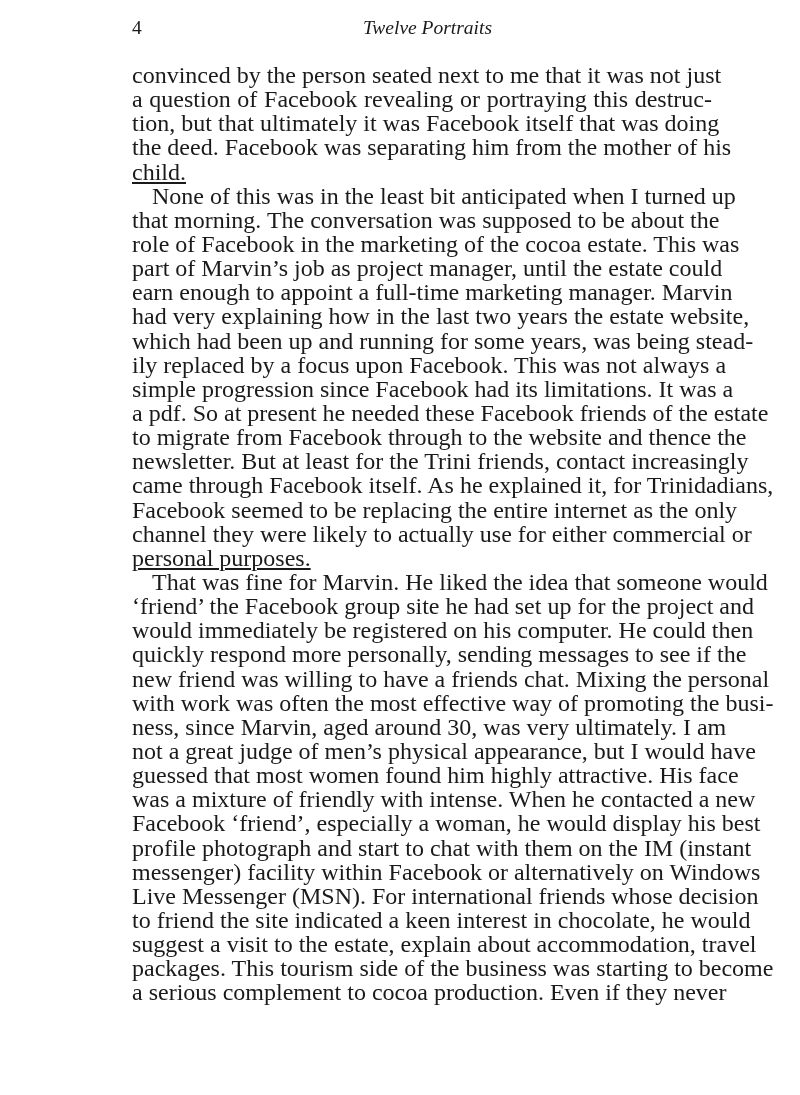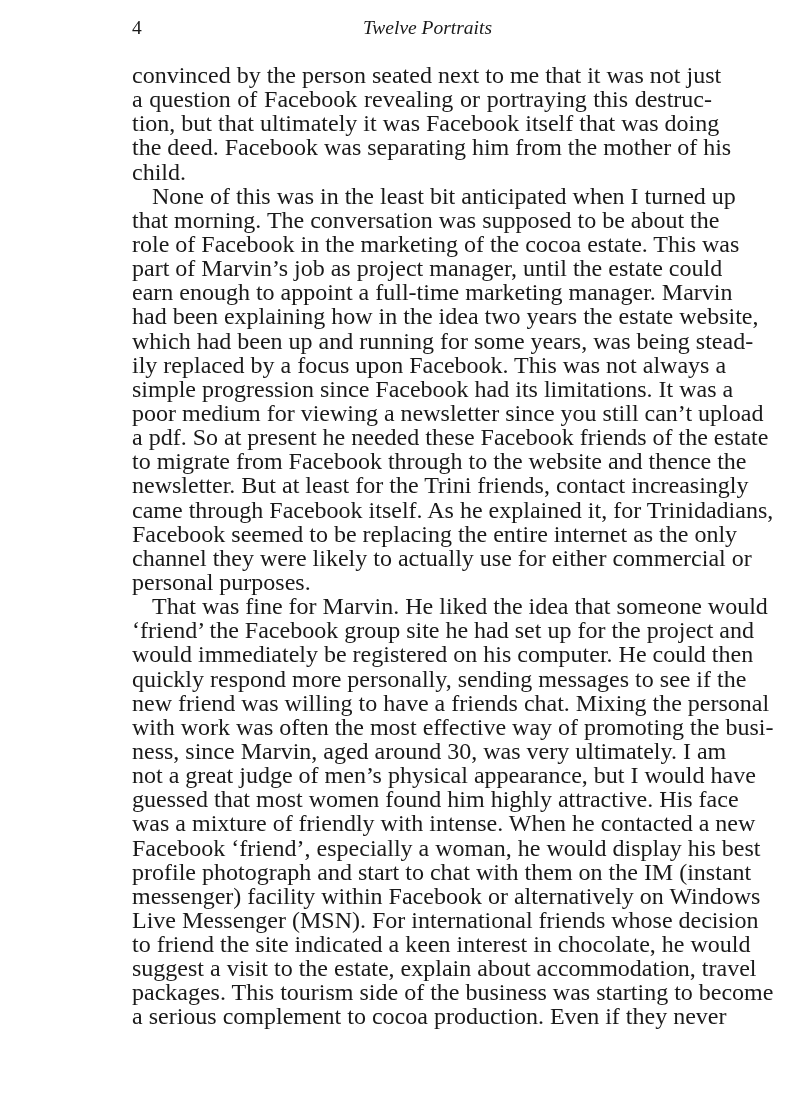--- a/index.html
+++ b/index.html
@@ -51,20 +51,21 @@
       display: block;
       height: 24.15px;
       white-space: nowrap;
       text-align: justify;
       text-align-last: justify;
       word-spacing: 0;
     }
     .line.last {
       text-align: right;
       text-align-last: left;
+      text-decoration: underline;
     }
     .line.indent {
       padding-left: 20px;
     }
   </style>
 </head>
 <body>
 
 <div class="running-head">
   <span class="folio">4</span>
@@ -78,25 +79,24 @@
       <span class="line">tion, but that ultimately it was Facebook itself that was doing</span>
       <span class="line">the deed. Facebook was separating him from the mother of his</span>
       <span class="line last">child.</span>
     </div>
     <div>
       <span class="line indent">None of this was in the least bit anticipated when I turned up</span>
       <span class="line">that morning. The conversation was supposed to be about the</span>
       <span class="line">role of Facebook in the marketing of the cocoa estate. This was</span>
       <span class="line">part of Marvin’s job as project manager, until the estate could</span>
       <span class="line">earn enough to appoint a full-time marketing manager. Marvin</span>
-      <span class="line">had been explaining how in the idea two years the estate website,</span>
+      <span class="line">had very explaining how in the last two years the estate website,</span>
       <span class="line">which had been up and running for some years, was being stead-</span>
       <span class="line">ily replaced by a focus upon Facebook. This was not always a</span>
       <span class="line">simple progression since Facebook had its limitations. It was a</span>
-      <span class="line">poor medium for viewing a newsletter since you still can’t upload</span>
       <span class="line">a pdf. So at present he needed these Facebook friends of the estate</span>
       <span class="line">to migrate from Facebook through to the website and thence the</span>
       <span class="line">newsletter. But at least for the Trini friends, contact increasingly</span>
       <span class="line">came through Facebook itself. As he explained it, for Trinidadians,</span>
       <span class="line">Facebook seemed to be replacing the entire internet as the only</span>
       <span class="line">channel they were likely to actually use for either commercial or</span>
       <span class="line last">personal purposes.</span>
     </div>
     <div>
       <span class="line indent">That was fine for Marvin. He liked the idea that someone would</span>

